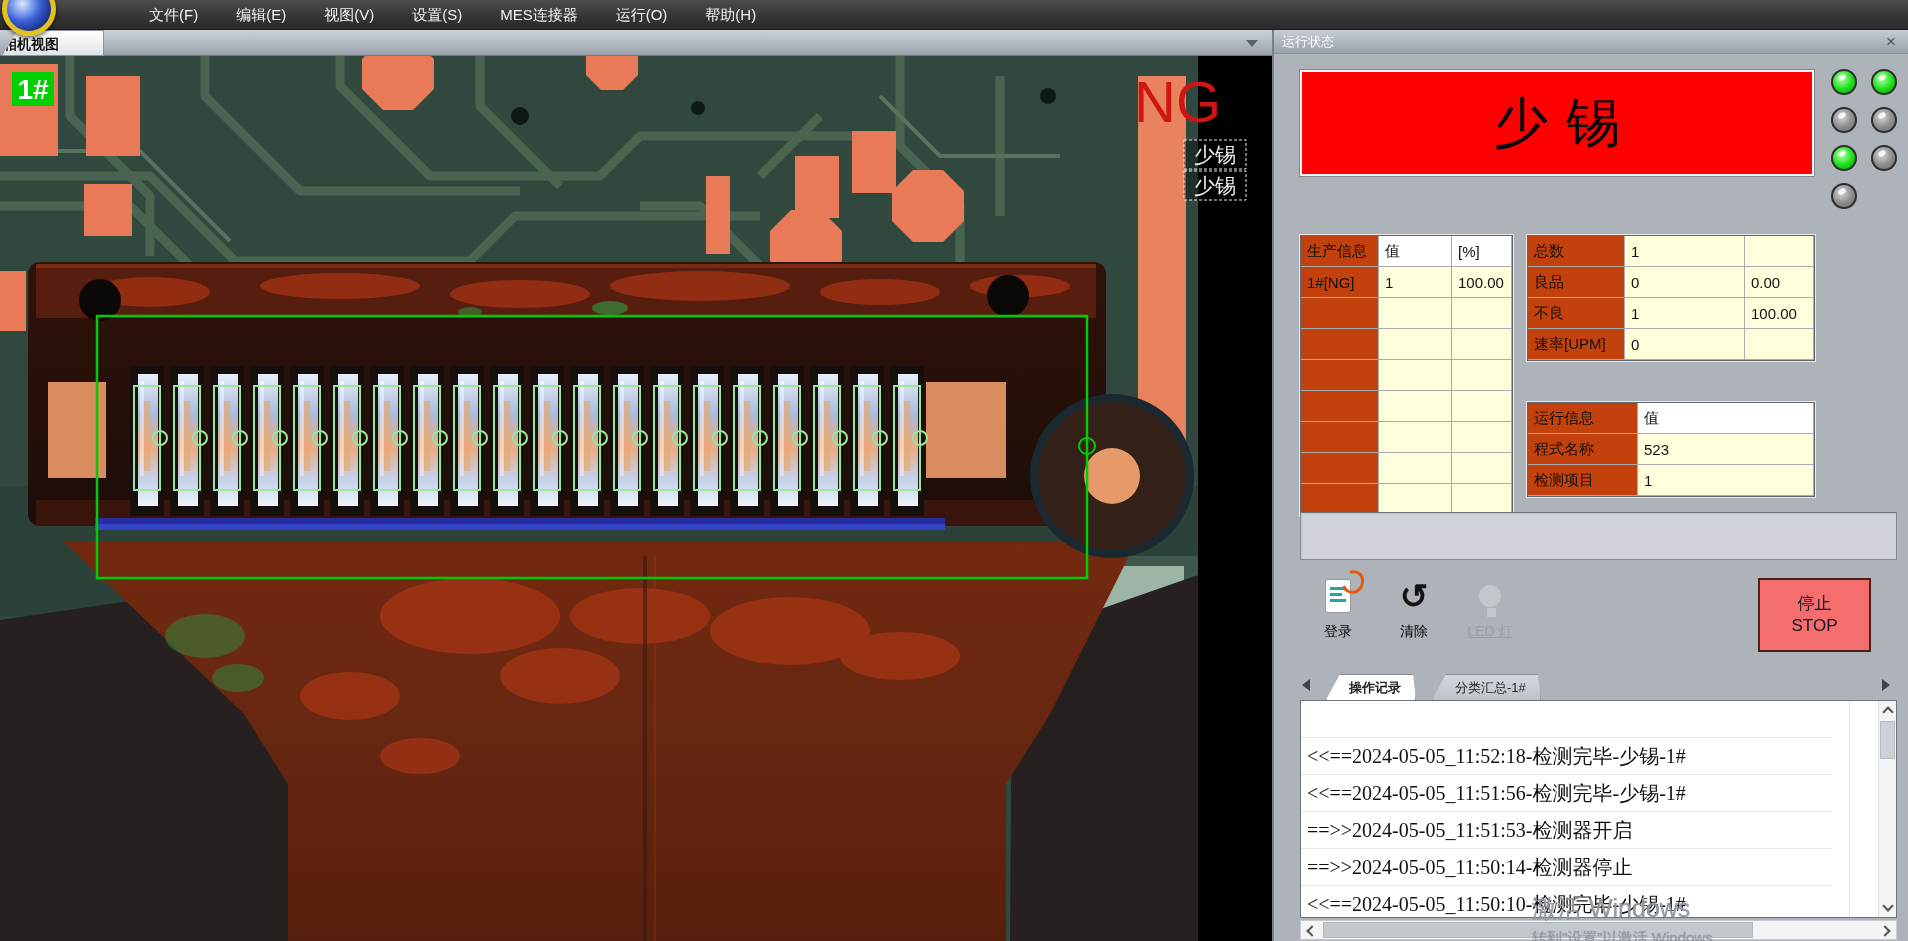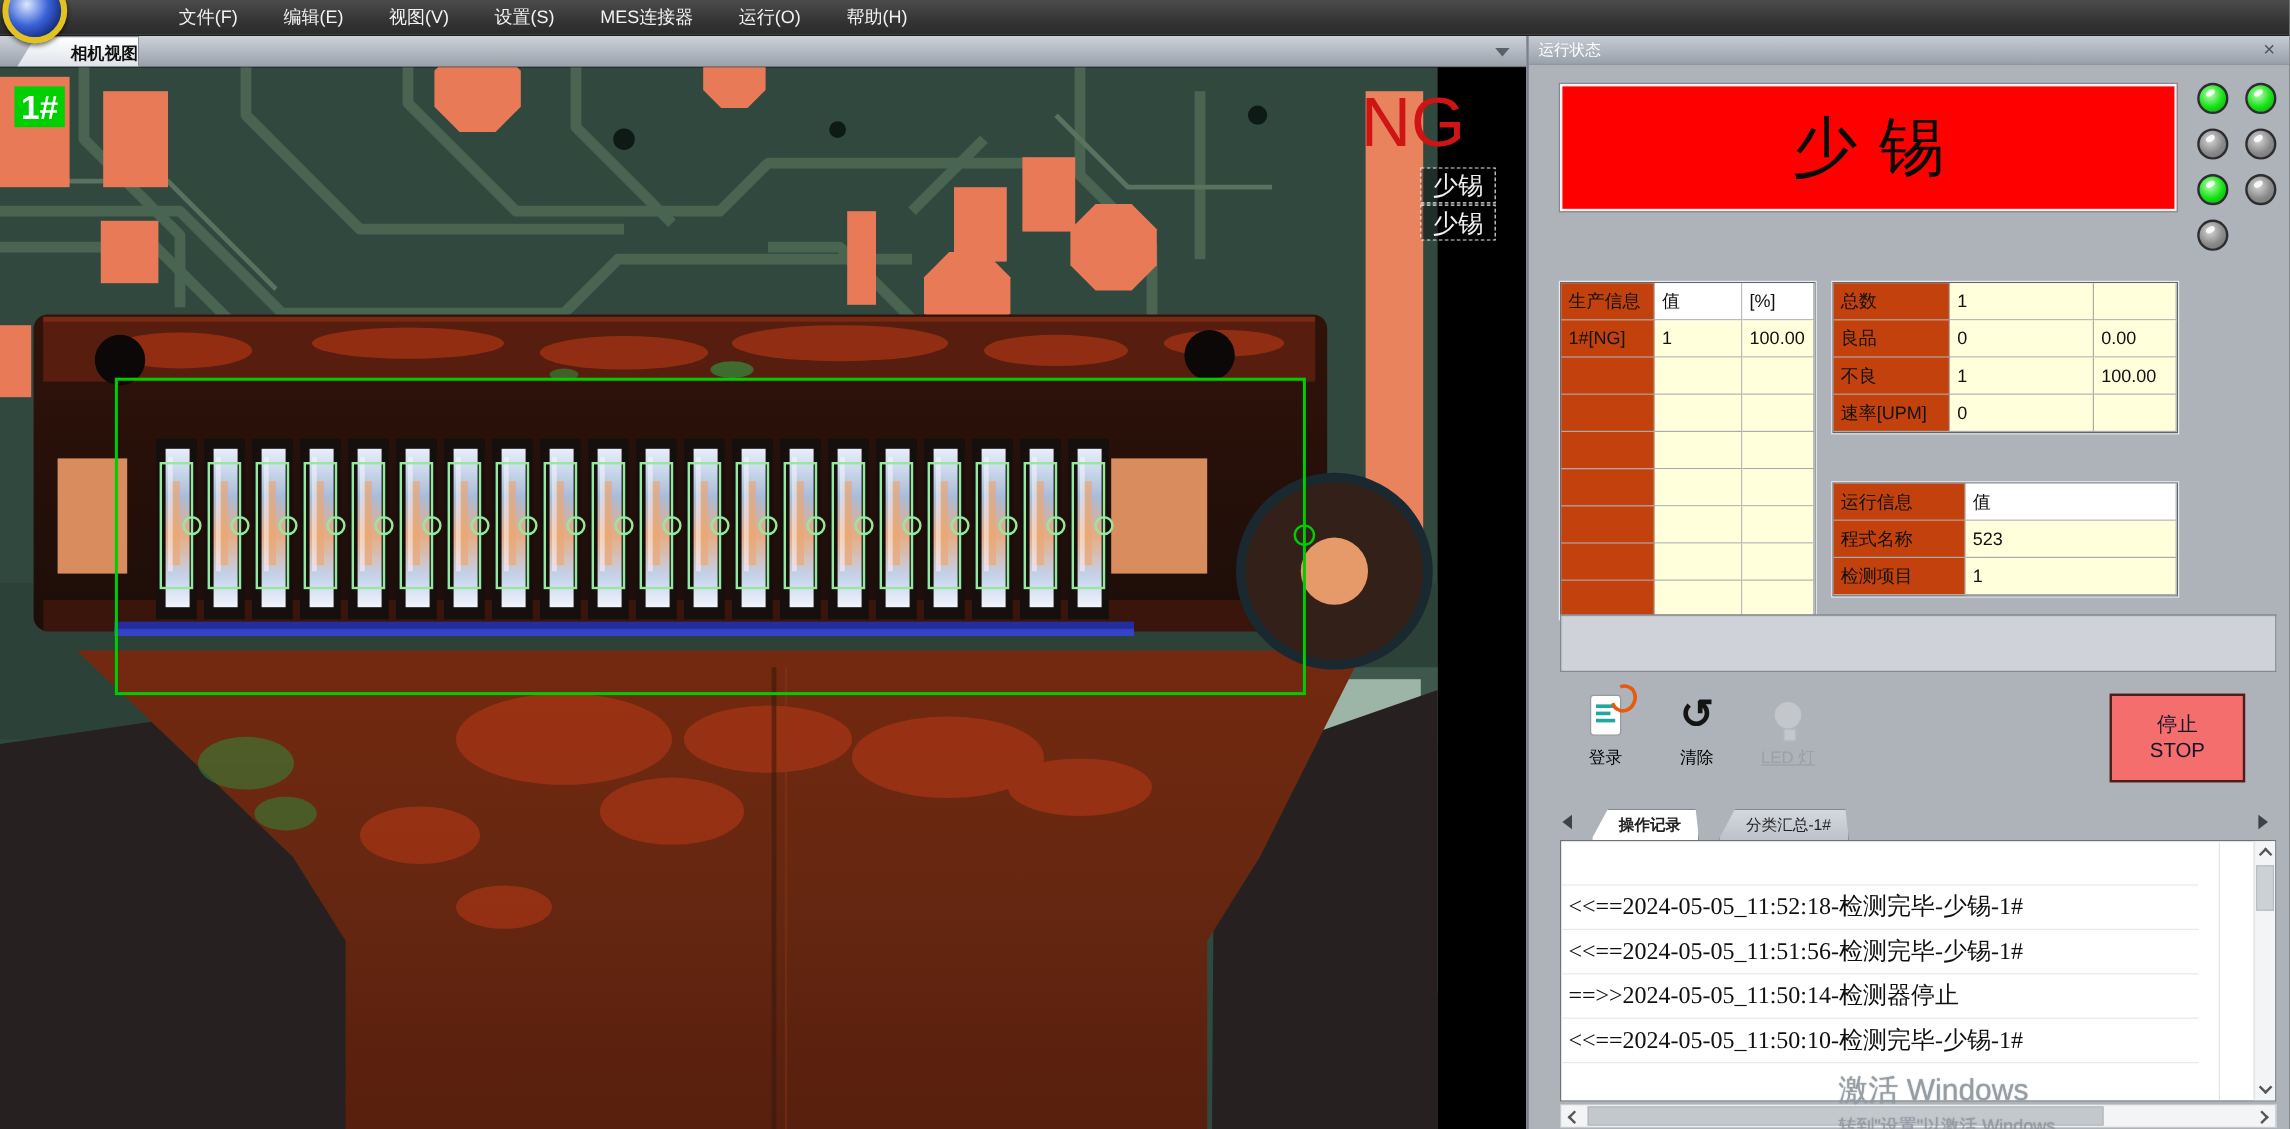--- a/index.html
+++ b/index.html
@@ -15,23 +15,23 @@
   #logo{position:absolute;left:2px;top:-18px;width:54px;height:54px;border-radius:50%;
         background:radial-gradient(circle at 35% 38%, #dce8ff 0%, #3a62d8 45%, #0b1f66 85%);
         border:5px solid #e3c11e;box-shadow:0 2px 4px rgba(0,0,0,.6);z-index:40;}
   #help-badge{position:absolute;right:14px;top:3px;width:22px;height:22px;border-radius:50%;
         background:radial-gradient(circle at 35% 30%, #9cc0ff, #1d53d0 70%);color:#fff;font-weight:bold;
         font-size:15px;text-align:center;line-height:22px;border:1px solid #dce6ff;}
 
   
   #cam-tabstrip{position:absolute;left:0;top:30px;width:1272px;height:26px;
         background:linear-gradient(#cdd2d9,#9aa1ab);border-bottom:1px solid #707780;}
-  #cam-tab{position:absolute;left:14px;top:0;width:102px;height:26px;
+  #cam-tab{position:absolute;left:2px;top:0;width:102px;height:26px;
         background:linear-gradient(#ffffff,#dfe3e8);clip-path:polygon(16px 0,100% 0,100% 100%,0 100%);
-        font-weight:bold;font-size:14px;color:#111;text-align:right;line-height:26px;
+        font-weight:bold;font-size:14px;color:#111;text-align:left;line-height:26px;
         border:1px solid #8b929c;}
   #cam-dd{position:absolute;left:1246px;top:10px;width:0;height:0;
         border-left:6px solid transparent;border-right:6px solid transparent;border-top:7px solid #5a6068;}
   #viewport{position:absolute;left:0;top:56px;width:1272px;height:885px;background:#000;}
 
   
   #rpanel{position:absolute;left:1272px;top:30px;width:636px;height:911px;background:#aeb3ba;
           border-left:2px solid #7b818a;}
   #rtitle{position:absolute;left:0;top:0;width:100%;height:24px;
           background:linear-gradient(#c6ccd4,#99a1ab);border-bottom:1px solid #8a9099;
@@ -502,20 +502,21 @@
         <span class="log-tab active">操作记录</span>
         <span class="log-tab plain">分类汇总-1#</span>
         <span class="strip-arrow" id="arrow-right"></span>
       </div>
 
       <div id="log-box">
         <div id="log-rows">
             <div class="log-row"></div>
             <div class="log-row">&lt;&lt;==2024-05-05_11:52:18-检测完毕-少锡-1#</div>
             <div class="log-row">&lt;&lt;==2024-05-05_11:51:56-检测完毕-少锡-1#</div>
+            <div class="log-row">==&gt;&gt;2024-05-05_11:51:53-检测器开启</div>
             <div class="log-row">==&gt;&gt;2024-05-05_11:50:14-检测器停止</div>
             <div class="log-row">&lt;&lt;==2024-05-05_11:50:10-检测完毕-少锡-1#</div>
           </div>
         <div id="log-sep"></div>
         <div id="vscroll">
           <span class="chev" id="vchev-up"></span>
           <div id="vthumb"></div>
           <span class="chev" id="vchev-dn"></span>
         </div>
       </div>

